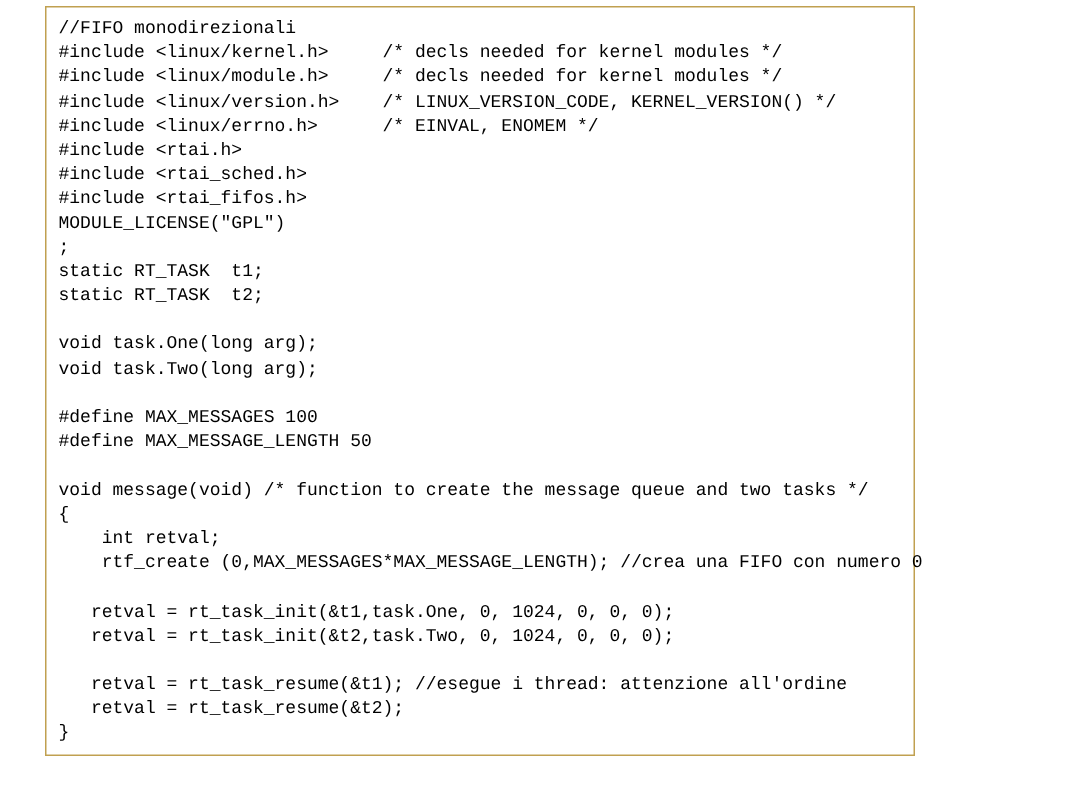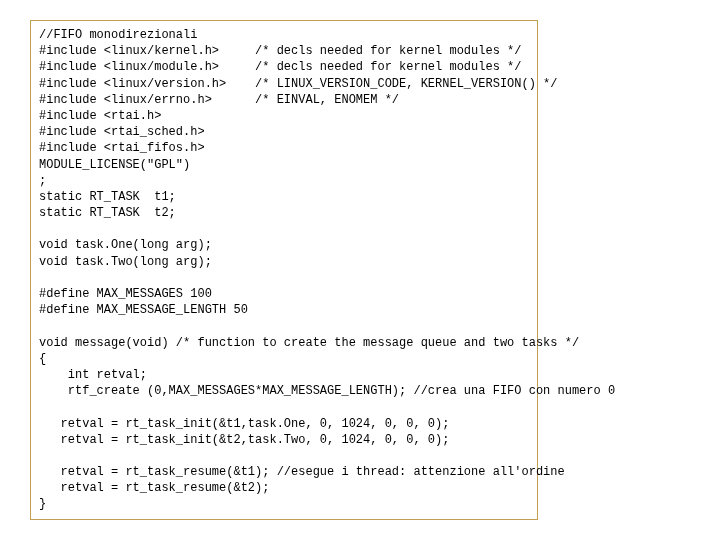--- a/index.html
+++ b/index.html
@@ -7,24 +7,24 @@
     padding: 0;
     width: 720px;
     height: 540px;
     background: #fff;
     font-family: "Courier New", monospace;
     font-size: 12px;
     line-height: 1.35;
     color: #000;
   }
   .frame {
-    margin: 20px 30px;
+    margin: 4px 30px;
     border: 1px solid #c0a050;
     padding: 6px 8px;
-    width: 508px;
+    width: 580px;
     box-sizing: border-box;
   }
   .code {
     white-space: pre;
   }
 </style>
 </head>
 <body>
 
 <div class="frame">

